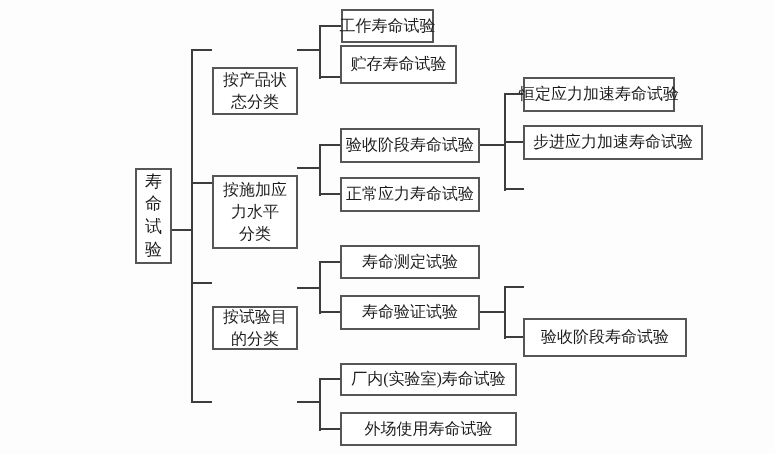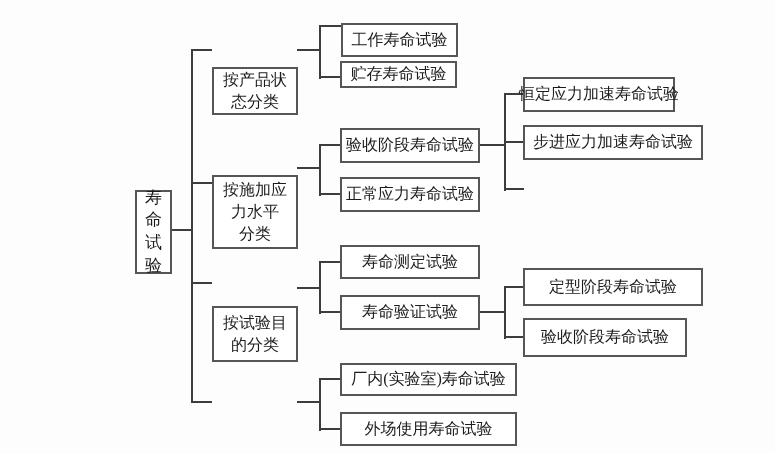--- a/index.html
+++ b/index.html
@@ -57,32 +57,32 @@
   <div class="vl" style="left:504px;top:286px;height:53px"></div>
   <div class="hl" style="left:505px;top:286px;width:19px"></div>
   <div class="hl" style="left:505px;top:336px;width:19px"></div>
 
   <div class="hl" style="left:192px;top:401px;width:20px"></div>
   <div class="hl" style="left:297px;top:401px;width:24px"></div>
   <div class="vl" style="left:319px;top:378px;height:53px"></div>
   <div class="hl" style="left:320px;top:378px;width:20px"></div>
   <div class="hl" style="left:320px;top:428px;width:20px"></div>
 
-  <div class="box" style="left:135px;top:190px;width:37px;height:84px">
+  <div class="box" style="left:135px;top:168px;width:37px;height:96px">
     <span class="vtext">寿命试验</span>
   </div>
 
   <div class="box cat" style="left:212px;top:23px;width:86px;height:48px">
     <span>按产品状
 态分类</span>
   </div>
-  <div class="box leaf" style="left:341px;top:23px;width:117px;height:34px">
+  <div class="box leaf" style="left:341px;top:9px;width:93px;height:34px">
     <span>工作寿命试验</span>
   </div>
-  <div class="box leaf" style="left:340px;top:61px;width:117px;height:27px">
+  <div class="box leaf" style="left:340px;top:45px;width:117px;height:39px">
     <span>贮存寿命试验</span>
   </div>
 
   <div class="box cat" style="left:212px;top:131px;width:86px;height:74px">
     <span>按施加应
 力水平
 分类</span>
   </div>
   <div class="box leaf" style="left:340px;top:128px;width:140px;height:35px">
     <span>验收阶段寿命试验</span>
@@ -90,32 +90,29 @@
   <div class="box leaf" style="left:340px;top:177px;width:140px;height:35px">
     <span>正常应力寿命试验</span>
   </div>
   <div class="box leaf" style="left:523px;top:77px;width:152px;height:35px">
     <span>恒定应力加速寿命试验</span>
   </div>
   <div class="box leaf" style="left:523px;top:125px;width:180px;height:35px">
     <span>步进应力加速寿命试验</span>
   </div>
 
-  <div class="box cat" style="left:212px;top:262px;width:86px;height:56px">
+  <div class="box cat" style="left:212px;top:262px;width:86px;height:44px">
     <span>按试验目
 的分类</span>
   </div>
   <div class="box leaf" style="left:340px;top:245px;width:140px;height:34px">
     <span>寿命测定试验</span>
   </div>
   <div class="box leaf" style="left:340px;top:295px;width:140px;height:35px">
     <span>寿命验证试验</span>
-  </div>
-  <div class="box leaf" style="left:523px;top:268px;width:180px;height:38px">
-    <span>定型阶段寿命试验</span>
   </div>
   <div class="box leaf" style="left:523px;top:318px;width:164px;height:39px">
     <span>验收阶段寿命试验</span>
   </div>
 
   <div class="box leaf" style="left:340px;top:412px;width:177px;height:34px">
     <span>外场使用寿命试验</span>
   </div>
   <div class="box leaf" style="left:340px;top:363px;width:177px;height:33px">
     <span>厂内(实验室)寿命试验</span>

